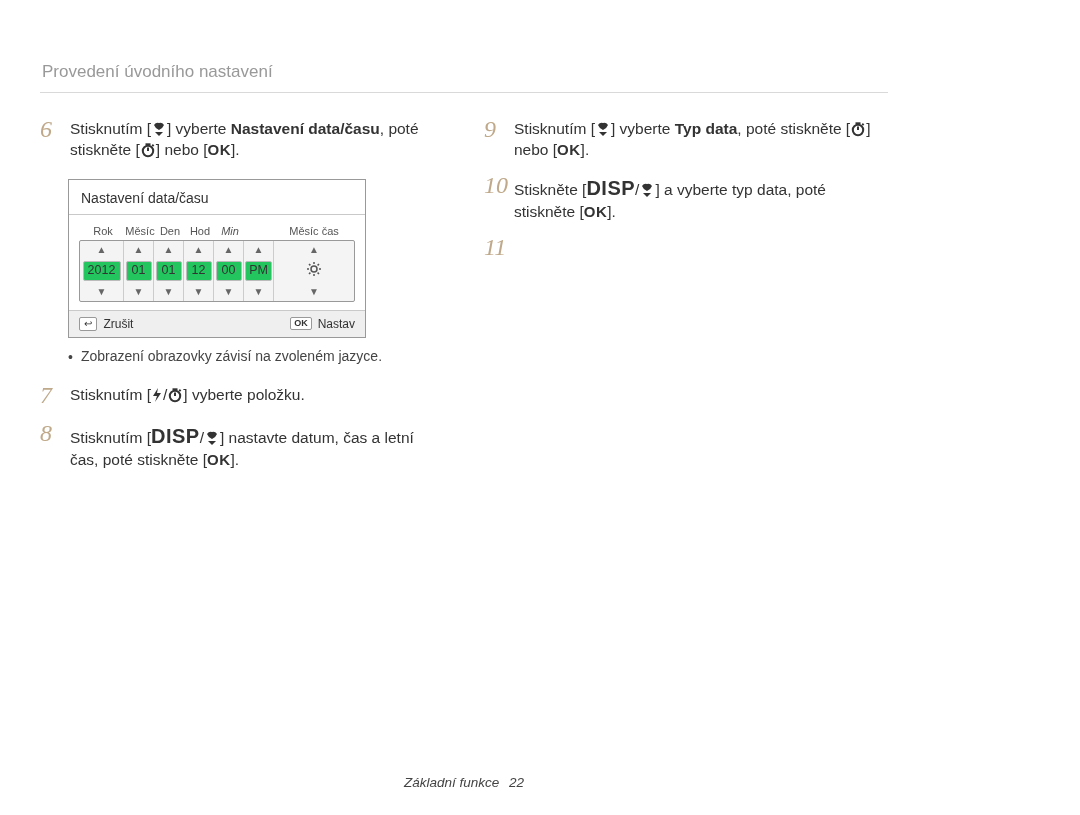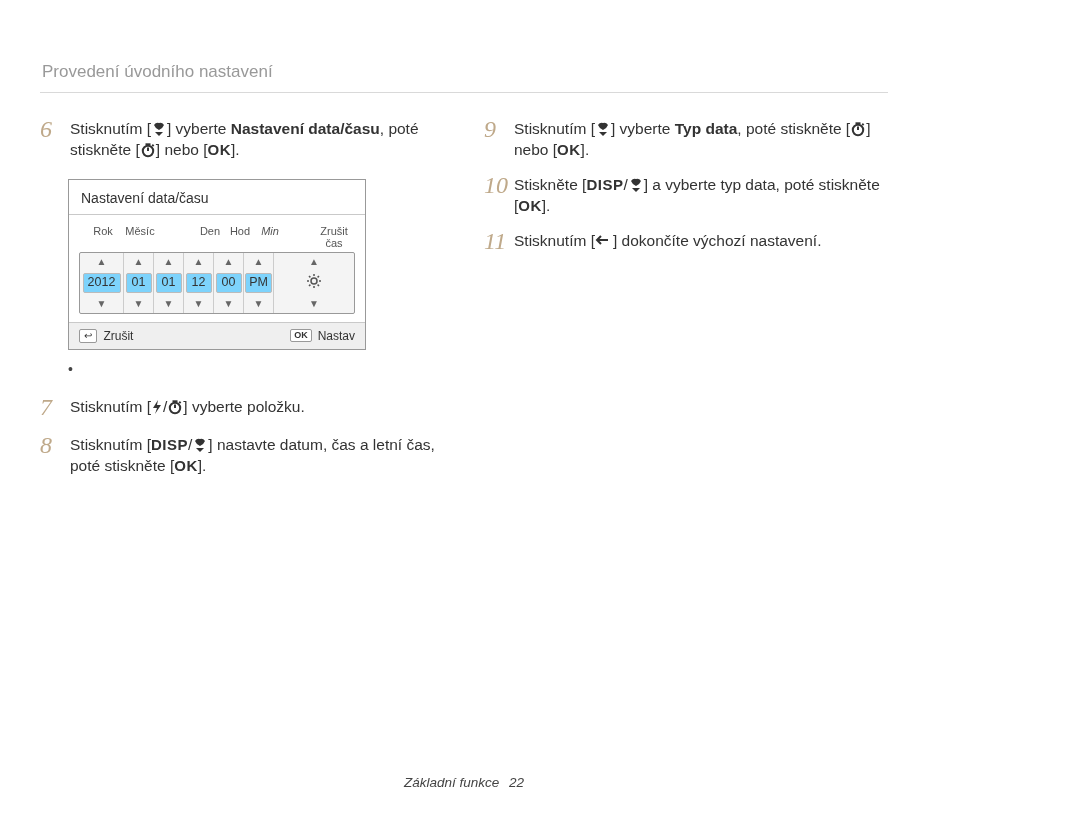--- a/index.html
+++ b/index.html
@@ -110,21 +110,21 @@
     font-size:11px;
     color:#555;
     margin-bottom:3px;
     padding:0 2px;
   }
   .labels-row span{
     text-align:center;
   }
   .lbl-rok{width:44px;}
   .lbl-m{width:30px;}
-  .lbl-d{width:30px;margin-left:40px;}
+  .lbl-d{width:30px;}
   .lbl-h{width:30px;}
   .lbl-min{width:30px;font-style:italic;}
   .lbl-ampm{width:30px;}
   .lbl-dst{flex:1;text-align:center;}
   .spinner-wrap{
     border:1px solid #999;
     border-radius:2px;
     background:#f4f4f4;
     display:flex;
     align-items:stretch;
@@ -144,21 +144,21 @@
   .sp-n{width:30px;}
   .sp-dst{flex:1;border-right:none;}
   .arrow{
     font-size:10px;
     color:#666;
     line-height:1;
     height:14px;
     display:flex;align-items:center;
   }
   .value{
-    background:#7dd3fc;
+    background:#22c55e;
     border:1px solid #bbb;
     border-radius:2px;
     font-size:12.5px;
     padding:2px 3px;
     min-width:26px;
     text-align:center;
     line-height:1.1;
   }
   .sp-rok .value{min-width:38px;}
   .device-footer{
@@ -188,21 +188,21 @@
     border-radius:2px;
     background:#fff;
     font-family:Arial,sans-serif;
     font-weight:bold;
     font-size:9px;
     padding:1px 3px;
     line-height:1;
   }
   
   .txt-ok{font-weight:bold;font-size:15px;letter-spacing:0.5px;}
-  .txt-disp{font-weight:bold;font-size:15px;letter-spacing:0.5px;}
+  .txt-disp{font-weight:bold;font-size:20px;letter-spacing:0.5px;}
 </style>
 </head>
 <body>
 
 <div class="page">
 
   <div class="header">Provedení úvodního nastavení</div>
   <hr class="hr">
 
   <div class="columns">
@@ -232,21 +232,21 @@
         <div class="device-title">Nastavení data/času</div>
         <div class="device-sep"></div>
         <div class="device-body">
           <div class="labels-row">
             <span class="lbl-rok">Rok</span>
             <span class="lbl-m">Měsíc</span>
             <span class="lbl-d">Den</span>
             <span class="lbl-h">Hod</span>
             <span class="lbl-min">Min</span>
             <span class="lbl-ampm"></span>
-            <span class="lbl-dst">Zrušit čas</span>
+            <span class="lbl-dst">Měsíc čas</span>
           </div>
           <div class="spinner-wrap">
             <div class="spinner sp-rok">
               <div class="arrow">▲</div>
               <div class="value">2012</div>
               <div class="arrow">▼</div>
             </div>
             <div class="spinner sp-n">
               <div class="arrow">▲</div>
               <div class="value">01</div>
@@ -299,20 +299,21 @@
           <div class="spacer"></div>
           <div class="grp">
             <span class="ok-box">OK</span>
             <span>Nastav</span>
           </div>
         </div>
       </div>
 
       <div class="bullet-row">
         <span class="dot">•</span>
+        <span>Zobrazení obrazovky závisí na zvoleném jazyce.</span>
       </div>
 
       <div class="step">
         <div class="step-num">7</div>
         <div class="step-body">
           <span>Stisknutím [</span><span class="inline-icon">
               <svg width="12" height="16" viewBox="0 0 12 16">
                 <path d="M7 1 L2 9 L6 9 L4 15 L10 6 L6 6 Z" fill="#333"></path>
               </svg>
             </span><span>/</span><span class="inline-icon">
@@ -368,34 +369,20 @@
               <svg width="16" height="16" viewBox="0 0 16 16">
                 <path d="M3 4 Q5 1 8 2 Q11 1 13 4 Q12 7 8 9 Q4 7 3 4 Z" fill="#333"></path>
                 <path d="M4 11 L8 15 L12 11 Z" fill="#333"></path>
               </svg>
             </span><span>] a vyberte typ data, poté stiskněte [</span><span class="txt-ok">OK</span><span>].</span>
         </div>
       </div>
 
       <div class="step">
         <div class="step-num">11</div>
-        <div class="step-body">
-          <span>Stisknutím [</span><span class="inline-icon">
-              <svg width="18" height="16" viewBox="0 0 18 16">
-                <path d="M6 3 L2 7 L6 11" fill="none" stroke="#333" stroke-width="2"></path>
-                <path d="M2 7 L12 7 A4 4 0 0 1 12 15" fill="none" stroke="#333" stroke-width="2" stroke-linecap="round" opacity="0"></path>
-                <path d="M2.5 7 L12 7 Q16 7 16 11 Q16 14 13 14" fill="none" stroke="#333" stroke-width="2" stroke-linecap="round" opacity="0"></path>
-                <path d="M2.5 7 L12 7 C15 7 16 9 16 11" fill="none" stroke="#333" stroke-width="2" opacity="0"></path>
-                <path d="M3 7 H13 C15.5 7 16 9 16 10.5" fill="none" stroke="#333" stroke-width="2" opacity="0"></path>
-                <path d="M3 7 H13" stroke="#333" stroke-width="2"></path>
-                <path d="M13 7 A4.2 4.2 0 1 1 13 13.5" fill="none" stroke="#333" stroke-width="2" opacity="0"></path>
-                <path d="M13 7 C16 7 16.5 13 12 13" fill="none" stroke="#333" stroke-width="2" opacity="0"></path>
-              </svg>
-            </span><span>] dokončíte výchozí nastavení.</span>
-        </div>
       </div>
 
     </div>
   </div>
 
   <div class="footer">
     <span>Základní funkce</span>
     <span class="pg">22</span>
   </div>
 </div>

